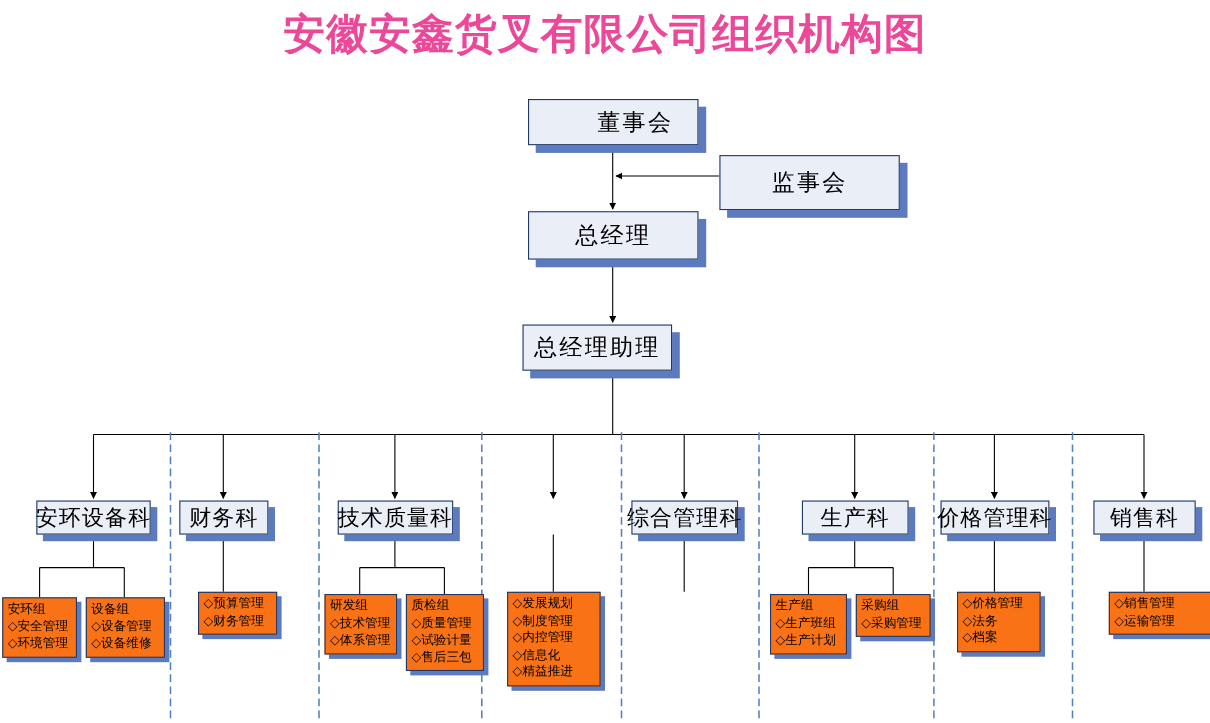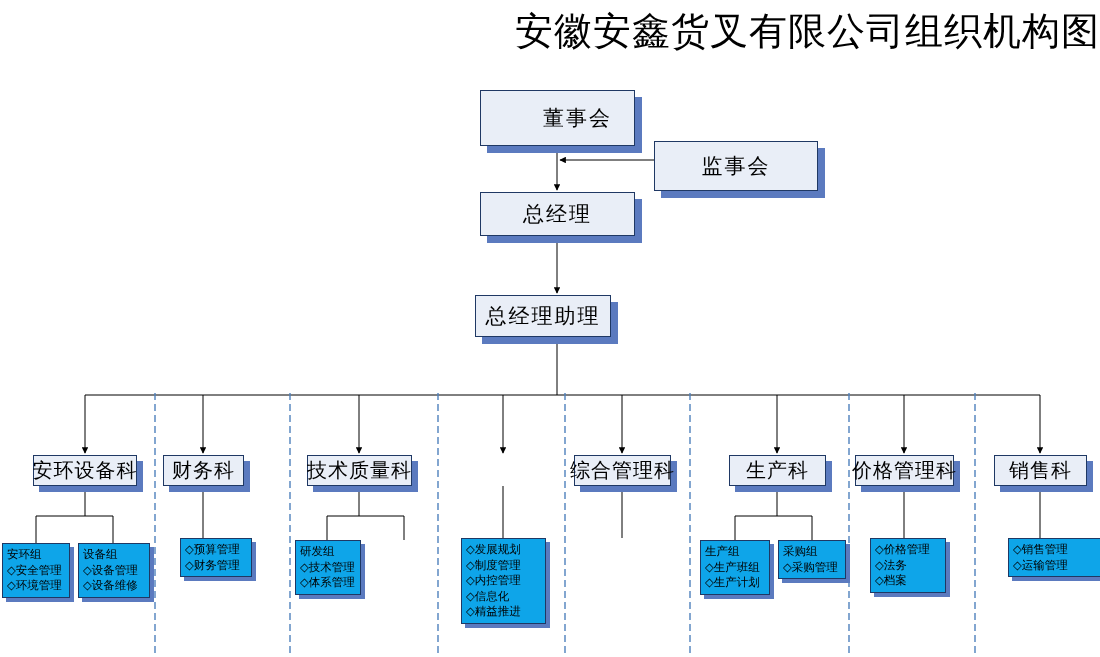--- a/index.html
+++ b/index.html
@@ -5,33 +5,33 @@
   * { margin:0; padding:0; box-sizing:border-box; }
   html,body { background:#ffffff; }
   body {
     width:1100px; height:657px; overflow:hidden;
     font-family:"Liberation Serif","DejaVu Serif",serif;
     color:#000;
   }
   .canvas { position:relative; width:1100px; height:657px; background:#fff; }
   .page-title {
     position:absolute; top:6px; left:0; width:100%;
-    text-align:right; font-size:38px; letter-spacing:1px;
-    font-weight:400; color:#000000;
+    text-align:center; font-size:38px; letter-spacing:1px;
+    font-weight:700; color:#ec4899;
   }
   svg.wires { position:absolute; left:0; top:0; width:1100px; height:657px; }
   .node {
     position:absolute; background:#e9eef7; border:1px solid #1f3864;
     display:flex; align-items:center; justify-content:center;
     color:#000; white-space:nowrap;
   }
   .node-main { box-shadow:7px 7px 0 #5b7abf; font-size:21px; letter-spacing:2px; }
   .node-dept { box-shadow:6px 6px 0 #5b7abf; font-size:20px; letter-spacing:1px; height:31px; }
   .node-sub {
-    position:absolute; background:#0ea5e9; border:1px solid #1f3864;
+    position:absolute; background:#f97316; border:1px solid #1f3864;
     box-shadow:4px 4px 0 #5b7abf;
     font-size:11.5px; line-height:1.35; padding:3px 4px; color:#000;
     white-space:nowrap;
   }
   .sub-title, .sub-item { text-align:left; }
 </style>
 </head>
 <body>
 
 <div class="canvas">
@@ -96,21 +96,21 @@
       <line x1="438" y1="393" x2="438" y2="657"></line>
       <line x1="565" y1="393" x2="565" y2="657"></line>
       <line x1="690" y1="393" x2="690" y2="657"></line>
       <line x1="849" y1="393" x2="849" y2="657"></line>
       <line x1="975" y1="393" x2="975" y2="657"></line>
     </g>
   </svg>
 
   <div class="page-title">安徽安鑫货叉有限公司组织机构图</div>
 
-  <div class="node node-main" style="left:480px;top:90px;width:155px;height:56px;padding-left:40px;">董事会</div>
+  <div class="node node-main" style="left:480px;top:90px;width:155px;height:42px;padding-left:40px;">董事会</div>
   <div class="node node-main" style="left:654px;top:141px;width:164px;height:50px;">监事会</div>
   <div class="node node-main" style="left:480px;top:192px;width:155px;height:44px;">总经理</div>
   <div class="node node-main" style="left:475px;top:295px;width:136px;height:42px;">总经理助理</div>
 
   <div class="node node-dept" style="left:33px;top:455px;width:104px;">安环设备科</div>
   <div class="node node-dept" style="left:163px;top:455px;width:81px;">财务科</div>
   <div class="node node-dept" style="left:307px;top:455px;width:105px;">技术质量科</div>
   <div class="node node-dept" style="left:574px;top:455px;width:97px;">综合管理科</div>
   <div class="node node-dept" style="left:729px;top:455px;width:97px;">生产科</div>
   <div class="node node-dept" style="left:855px;top:455px;width:99px;">价格管理科</div>
@@ -129,20 +129,26 @@
 
   <div class="node-sub" style="left:180px;top:538px;width:72px;">
     <div class="sub-item">◇预算管理</div>
     <div class="sub-item">◇财务管理</div>
   </div>
 
   <div class="node-sub" style="left:295px;top:540px;width:66px;">
     <div class="sub-title">研发组</div>
     <div class="sub-item">◇技术管理</div>
     <div class="sub-item">◇体系管理</div>
+  </div>
+  <div class="node-sub" style="left:369px;top:540px;width:71px;">
+    <div class="sub-title">质检组</div>
+    <div class="sub-item">◇质量管理</div>
+    <div class="sub-item">◇试验计量</div>
+    <div class="sub-item">◇售后三包</div>
   </div>
 
   <div class="node-sub" style="left:461px;top:538px;width:85px;">
     <div class="sub-item">◇发展规划</div>
     <div class="sub-item">◇制度管理</div>
     <div class="sub-item">◇内控管理</div>
     <div class="sub-item">◇信息化</div>
     <div class="sub-item">◇精益推进</div>
   </div>
 

